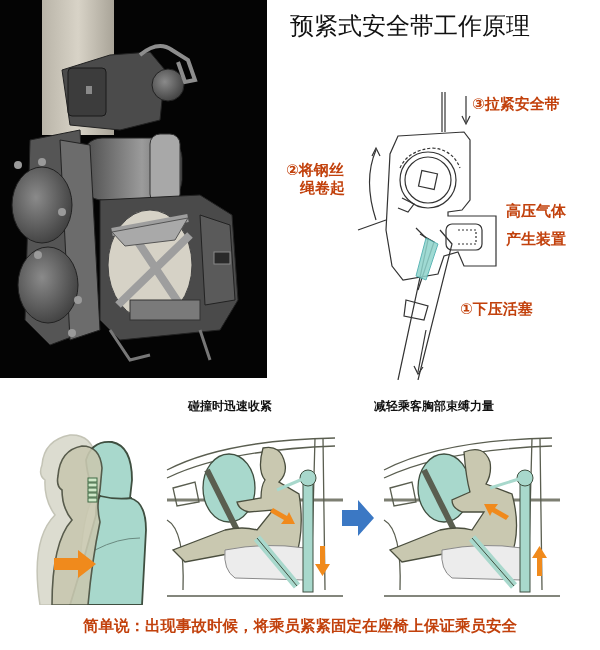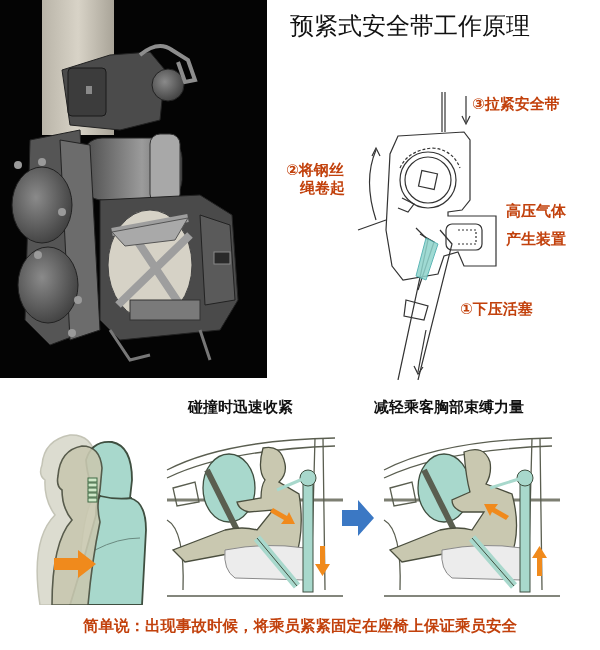--- a/index.html
+++ b/index.html
@@ -3,21 +3,21 @@
 <meta charset="utf-8">
 <style>
   html, body { margin: 0; padding: 0; background: #ffffff; }
   body { width: 600px; height: 650px; position: relative; overflow: hidden;
          font-family: "DejaVu Sans", "Liberation Sans", sans-serif; }
   .abs { position: absolute; }
   .photo { left: 0; top: 0; width: 267px; height: 378px; background: #040404; overflow: hidden; }
   .title { left: 290px; top: 10px; width: 300px; font-size: 24px; font-weight: normal; color: #111; letter-spacing: 0px; white-space: nowrap; }
   .label { font-weight: bold; color: #c2410c; white-space: nowrap; line-height: 1.15; }
   .lbl-lg { font-size: 15px; }
-  .caption { font-size: 15px; font-weight: bold; color: #111; white-space: nowrap; }
+  .caption { font-size: 12px; font-weight: bold; color: #111; white-space: nowrap; }
   .footer { left: 0; top: 616px; width: 600px; text-align: center; font-size: 15.5px; font-weight: bold; color: #c2410c; white-space: nowrap; }
   svg { display: block; }
 </style>
 </head>
 <body>
 
 <div class="abs photo">
   <svg width="267" height="378" viewBox="0 0 267 378">
     <defs>
       <linearGradient id="metal" x1="0" y1="0" x2="1" y2="1">

